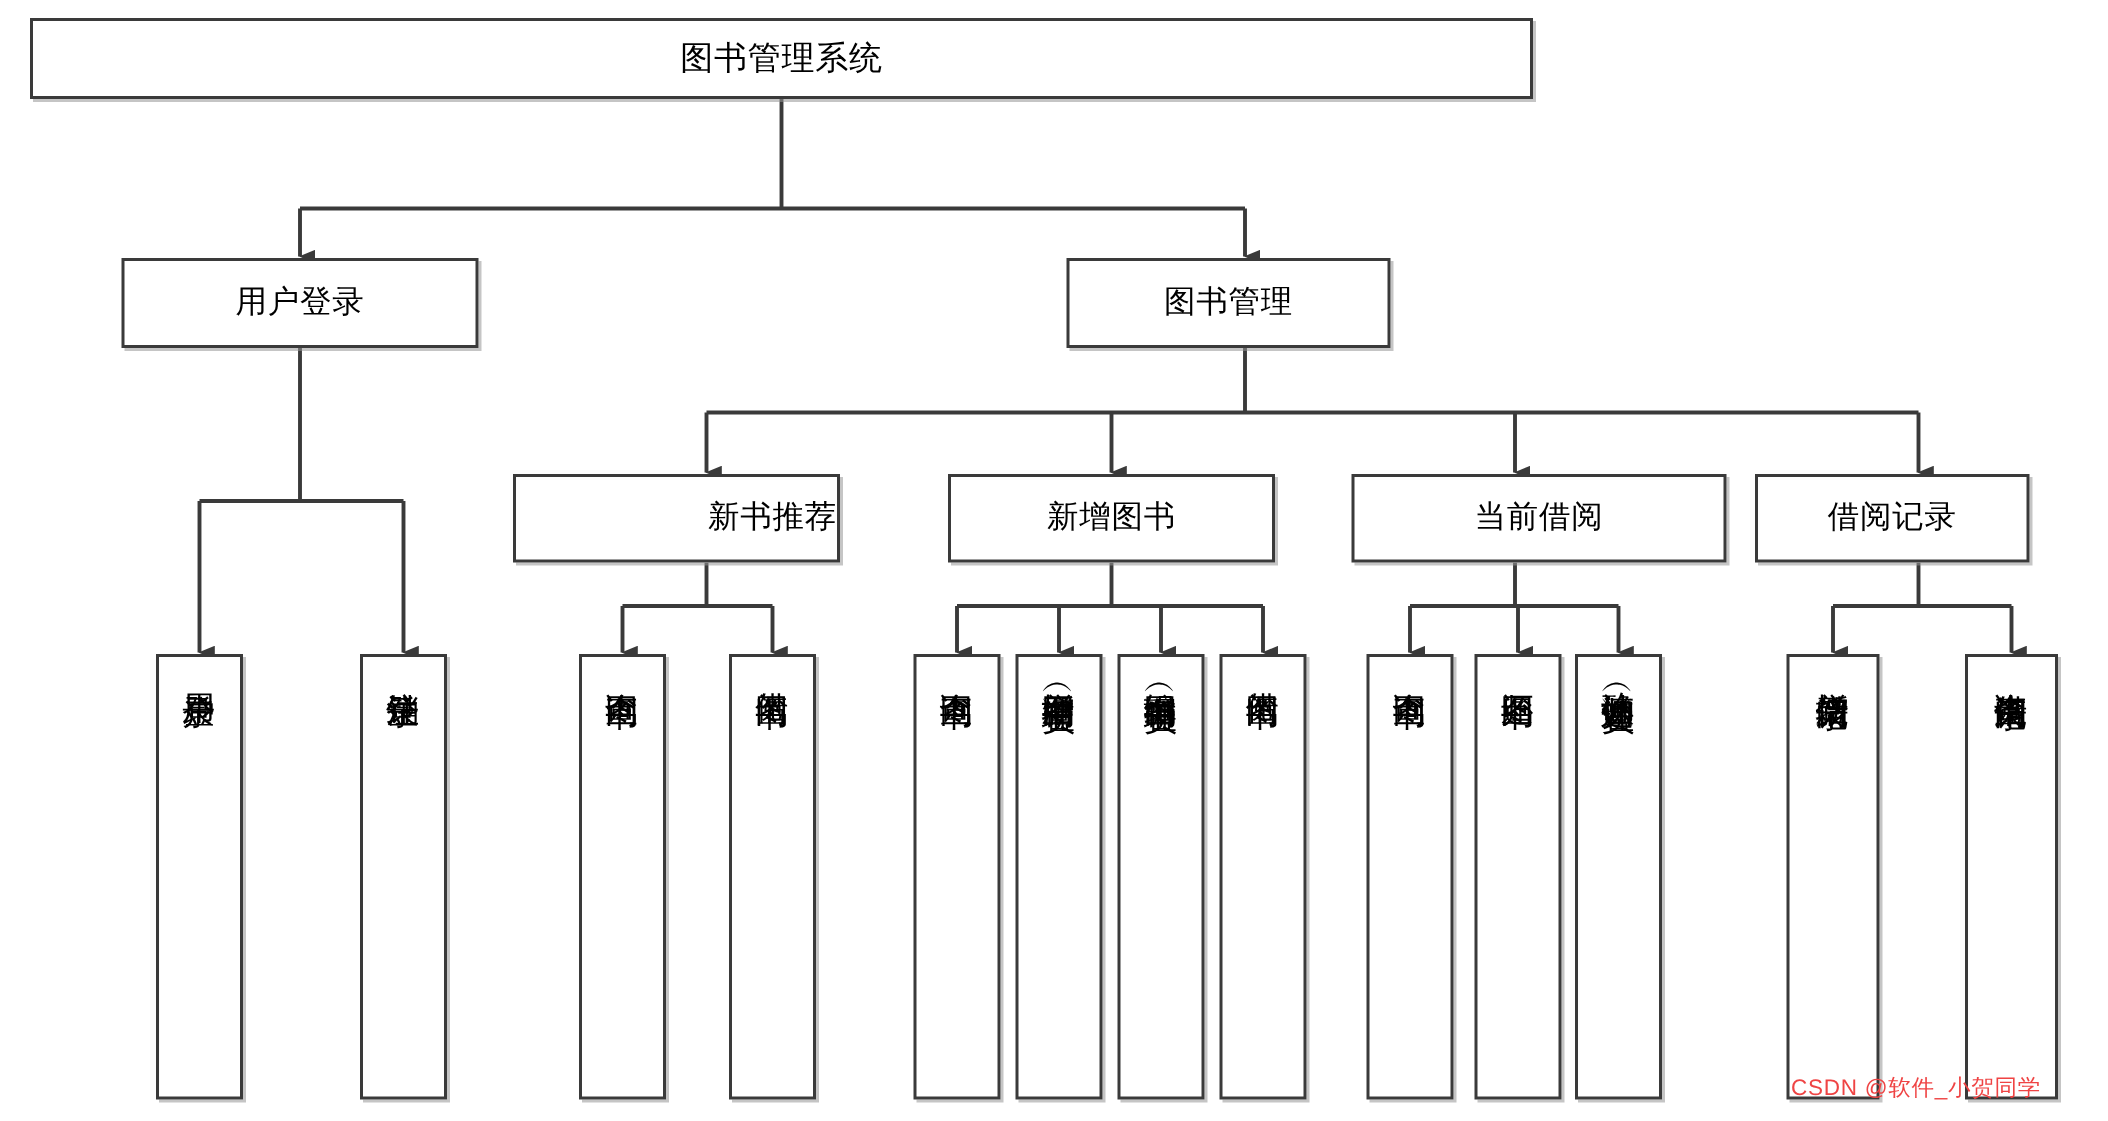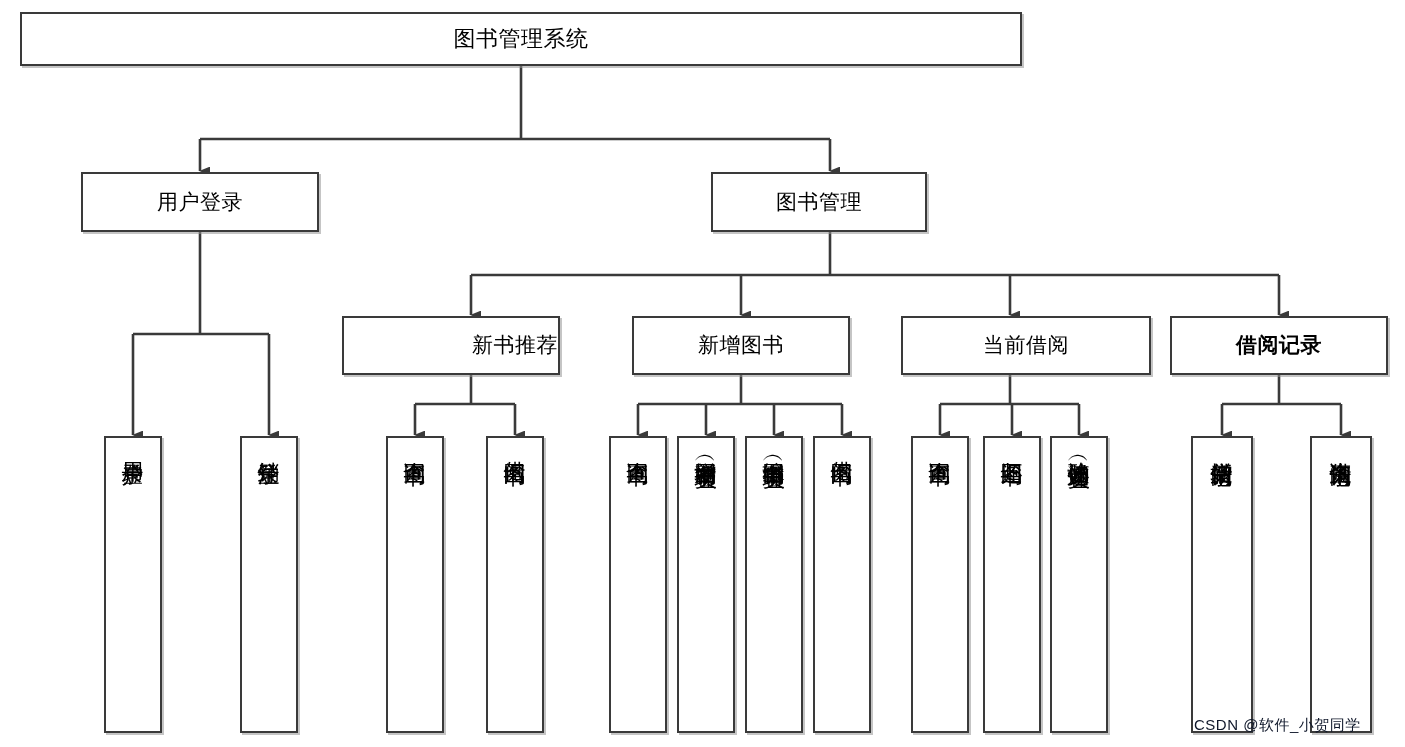--- a/index.html
+++ b/index.html
@@ -58,21 +58,21 @@
     writing-mode: vertical-rl;
     text-orientation: upright;
     font-size: 22px;
     line-height: 1.05;
     letter-spacing: 1px;
     white-space: nowrap;
   }
   .watermark {
     position: absolute;
     font-size: 15px;
-    color: #0f172a;
+    color: #ef4444;
     white-space: nowrap;
     letter-spacing: 0.5px;
     user-select: none;
   }
 </style>
 </head>
 <body>
 
 <div id="diagram-root">
   <svg class="edges" viewBox="0 0 1405 747" xmlns="http://www.w3.org/2000/svg">
@@ -129,21 +129,21 @@
       </div>
       <div class="node horizontal" style="left: 342px; top: 316px; width: 218px; height: 59px; justify-content: flex-end;">
         <span class="node-label">新书推荐</span>
       </div>
       <div class="node horizontal" style="left: 632px; top: 316px; width: 218px; height: 59px;">
         <span class="node-label">新增图书</span>
       </div>
       <div class="node horizontal" style="left: 901px; top: 316px; width: 250px; height: 59px;">
         <span class="node-label">当前借阅</span>
       </div>
-      <div class="node horizontal" style="left: 1170px; top: 316px; width: 218px; height: 59px; font-weight: bold;">
+      <div class="node horizontal" style="left: 1170px; top: 316px; width: 183px; height: 59px;">
         <span class="node-label">借阅记录</span>
       </div>
       <div class="node vertical" style="left: 104px; top: 436px; width: 58px; height: 297px;">
         <span class="node-label">用户登录</span>
       </div>
       <div class="node vertical" style="left: 240px; top: 436px; width: 58px; height: 297px;">
         <span class="node-label">注销登录</span>
       </div>
       <div class="node vertical" style="left: 386px; top: 436px; width: 58px; height: 297px;">
         <span class="node-label">查询图书</span>

